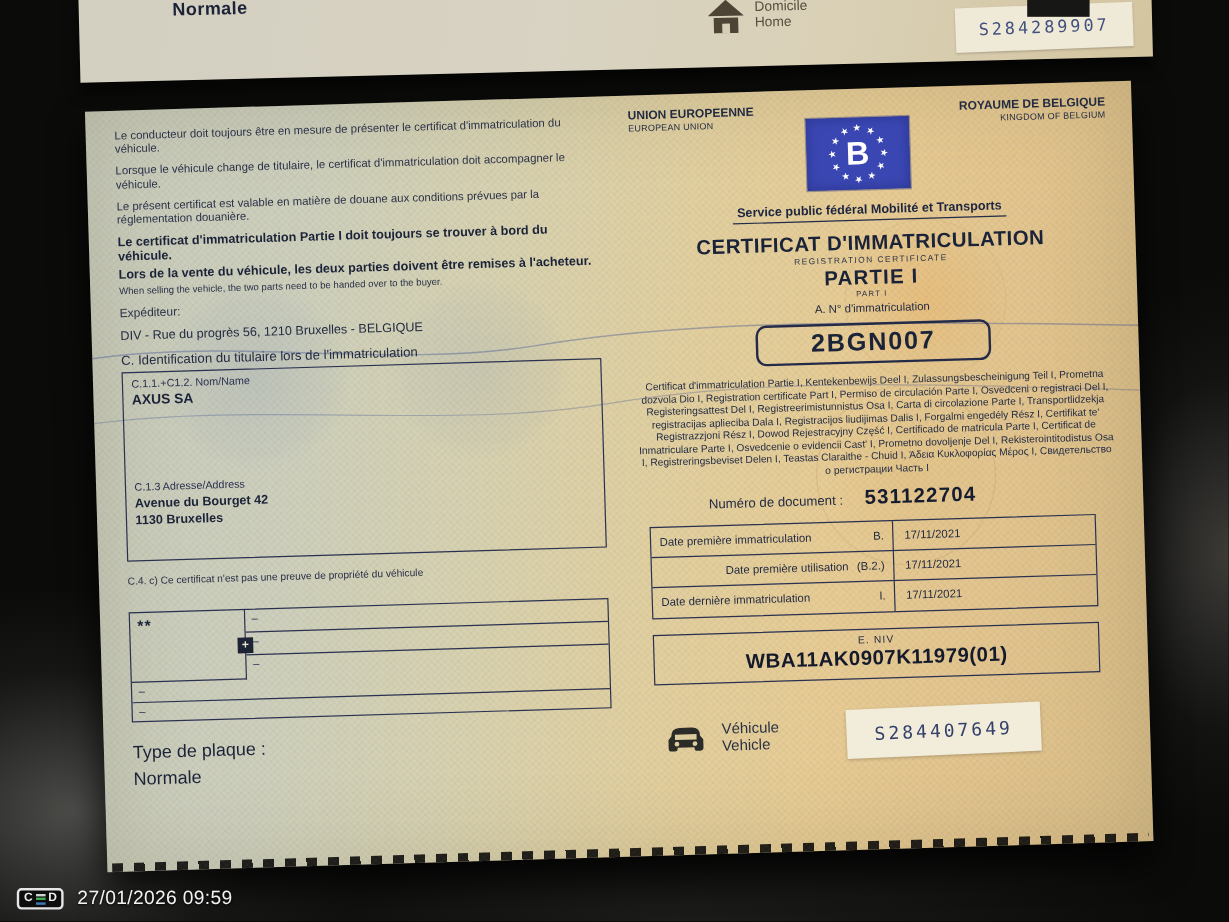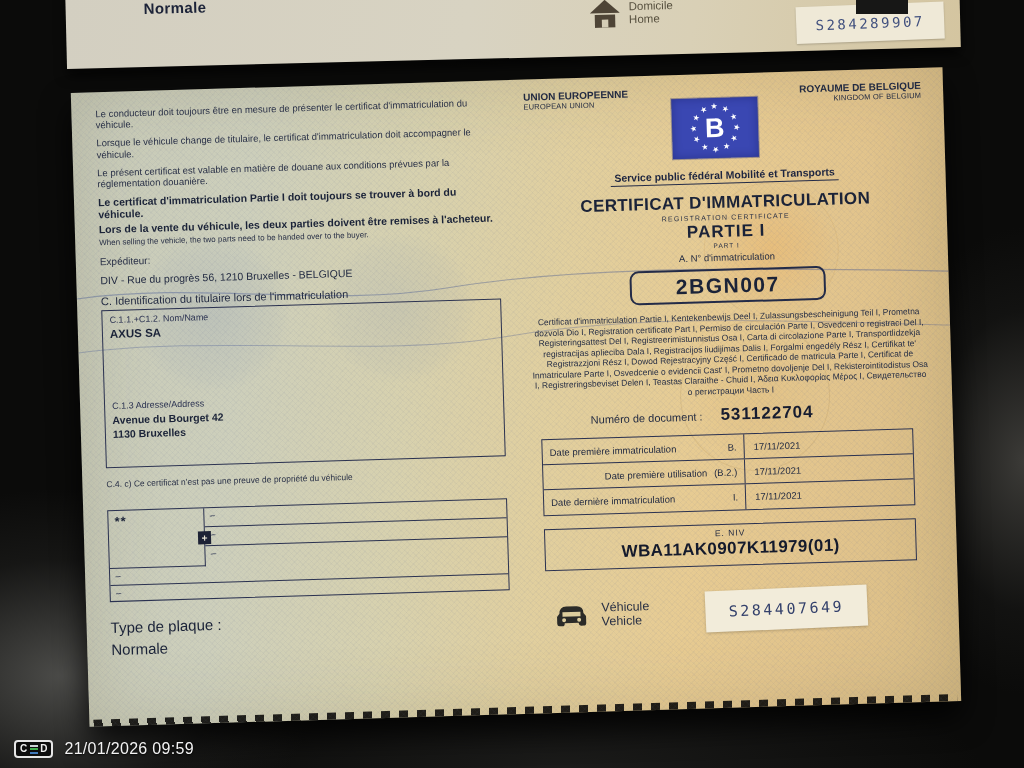--- a/index.html
+++ b/index.html
@@ -336,16 +336,16 @@
   <div class="overlay">
     <div class="ced-badge">
       <span class="ced-letter">C</span>
       <span class="ced-bars">
         <span class="ced-bar ced-bar-top"></span>
         <span class="ced-bar ced-bar-mid"></span>
         <span class="ced-bar ced-bar-bot"></span>
       </span>
       <span class="ced-letter">D</span>
     </div>
-    <span class="ts-text">21/01/2026 09:59</span>
+    <span class="ts-text">27/01/2026 09:59</span>
   </div>
 
 </div>
 
 </body></html>

